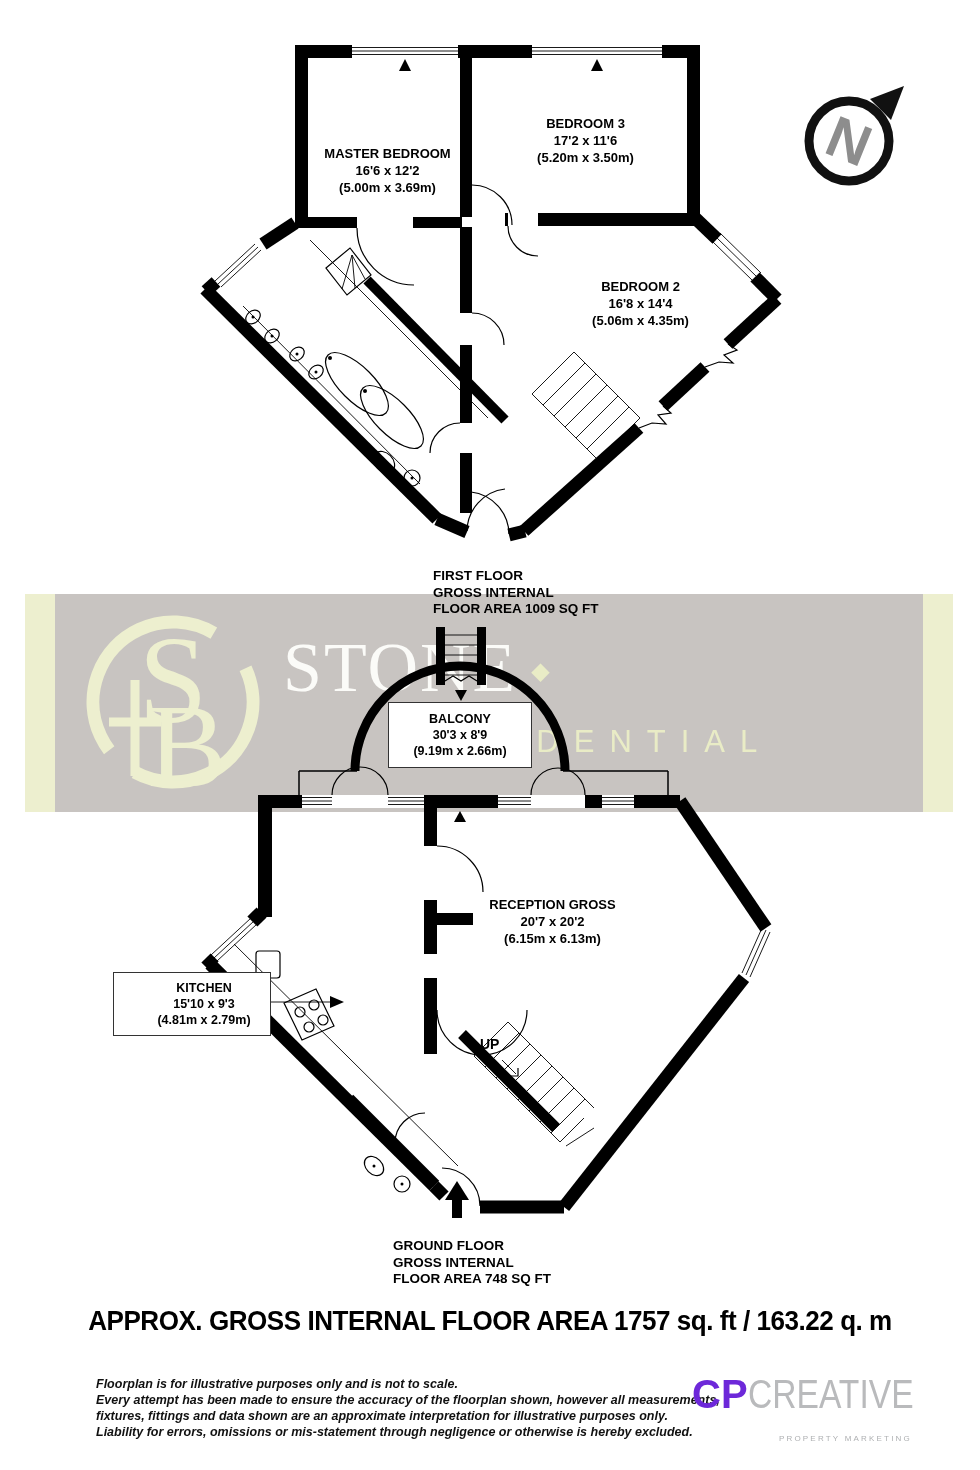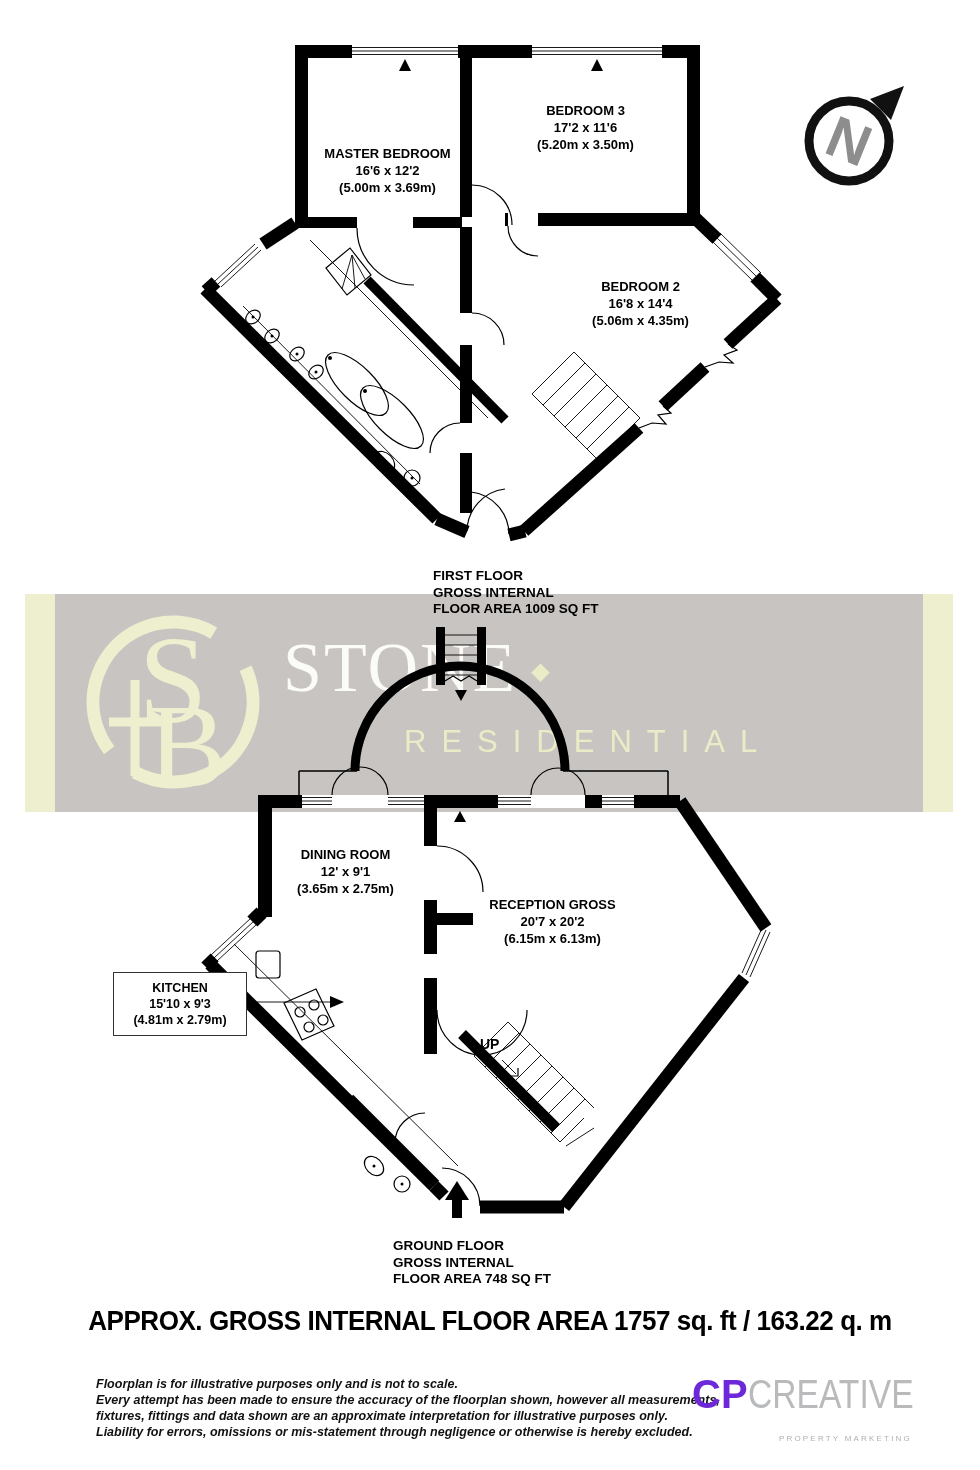--- a/index.html
+++ b/index.html
@@ -283,52 +283,52 @@
       </g>
     </g>
   </svg>
 
   <div class="room-label" style="left:300px;top:145px;width:175px;">
     <div>MASTER BEDROOM</div>
     <div>16'6 x 12'2</div>
     <div>(5.00m x 3.69m)</div>
   </div>
 
-  <div class="room-label" style="left:503px;top:102px;width:165px;">
+  <div class="room-label" style="left:503px;top:115px;width:165px;">
     <div>BEDROOM 3</div>
     <div>17'2 x 11'6</div>
     <div>(5.20m x 3.50m)</div>
   </div>
 
   <div class="room-label" style="left:558px;top:278px;width:165px;">
     <div>BEDROOM 2</div>
     <div>16'8 x 14'4</div>
     <div>(5.06m x 4.35m)</div>
   </div>
 
   <div class="caption" style="left:433px;top:568px;">
     <div>FIRST FLOOR</div>
     <div>GROSS INTERNAL</div>
     <div>FLOOR AREA 1009 SQ FT</div>
   </div>
 
-
-  <div class="room-label" style="left:263px;top:846px;width:165px;">
-    <div>DINING ROOM</div>
-    <div>12' x 9'1</div>
-    <div>(3.65m x 2.75m)</div>
-  </div>
+  <div class="room-label boxed" style="left:388px;top:702px;width:142px;height:64px;line-height:16px;font-size:12.5px;">
+    <div>BALCONY</div>
+    <div>30'3 x 8'9</div>
+    <div>(9.19m x 2.66m)</div>
+  </div>
+
 
   <div class="room-label" style="left:460px;top:896px;width:185px;">
     <div>RECEPTION GROSS</div>
     <div>20'7 x 20'2</div>
     <div>(6.15m x 6.13m)</div>
   </div>
 
-  <div class="room-label boxed" style="left:113px;top:972px;width:132px;height:62px;line-height:16px;font-size:12.5px;">
+  <div class="room-label boxed" style="left:113px;top:972px;width:132px;height:62px;line-height:16px;font-size:12.5px;padding-left:24px;">
     <div>KITCHEN</div>
     <div>15'10 x 9'3</div>
     <div>(4.81m x 2.79m)</div>
   </div>
 
   <div class="up-label">UP</div>
 
   <div class="caption" style="left:393px;top:1238px;">
     <div>GROUND FLOOR</div>
     <div>GROSS INTERNAL</div>

